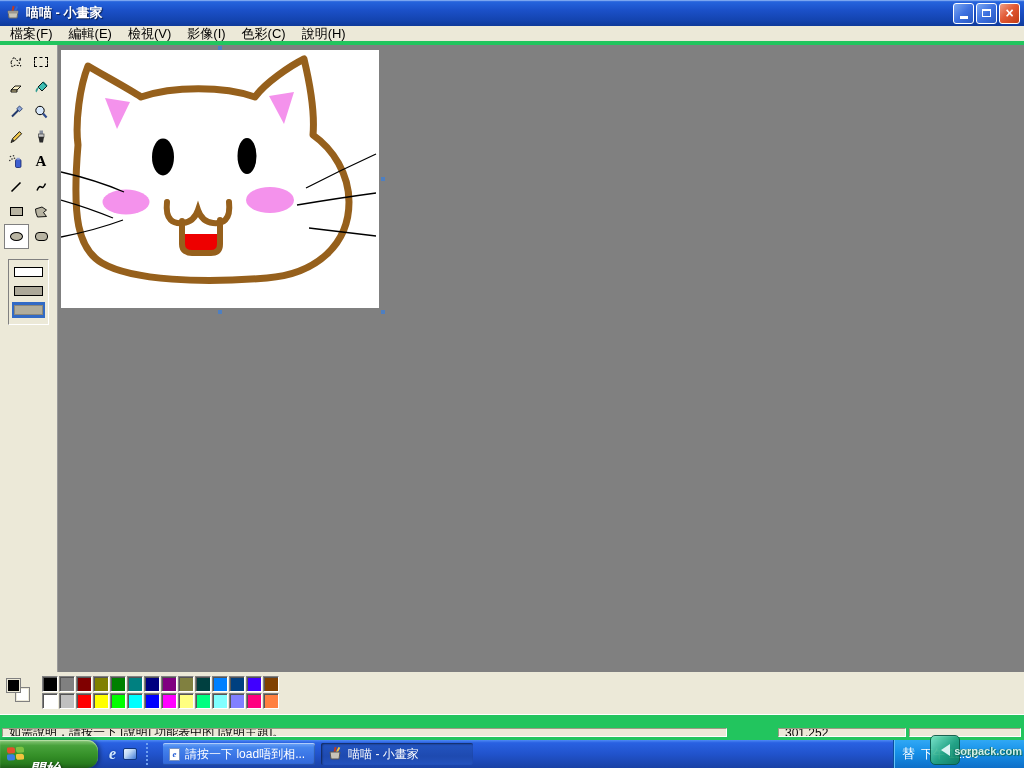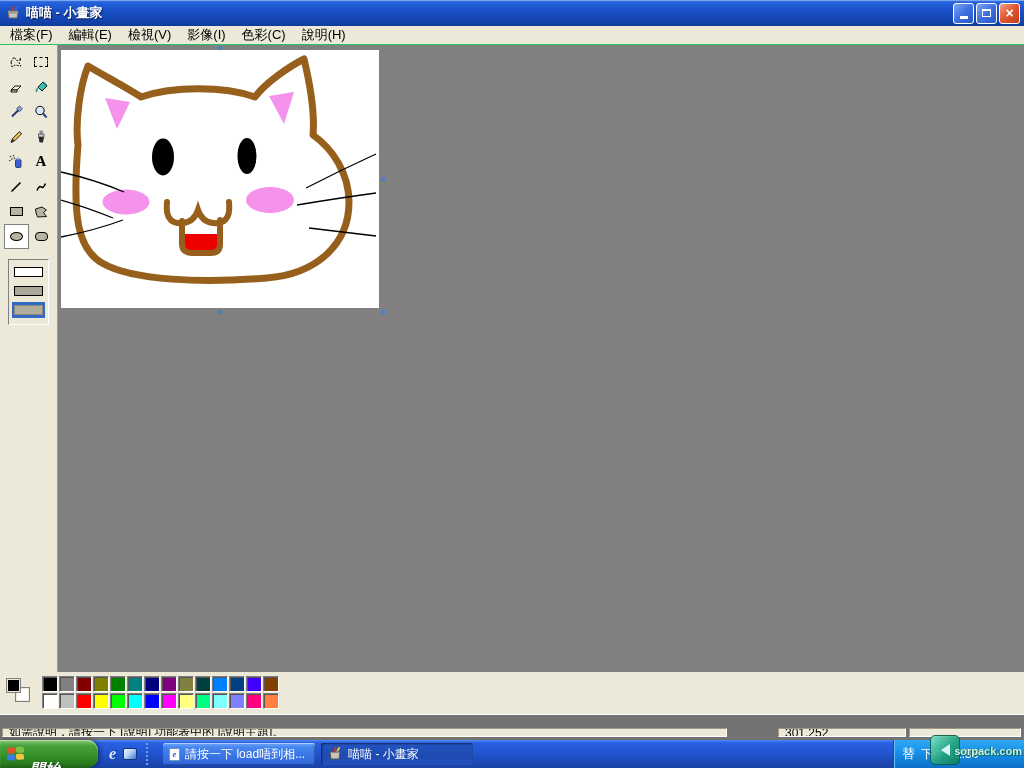--- a/index.html
+++ b/index.html
@@ -18,21 +18,21 @@
   .tb-btn { width:21px; height:21px; border-radius:3px; border:1px solid #fff;
     display:flex; align-items:center; justify-content:center; position:relative;
     background:linear-gradient(135deg,#7CA8F2 0%,#3E71E0 50%,#2858C2 100%); }
   .tb-btn.close { background:linear-gradient(135deg,#F0A088 0%,#E25A35 45%,#C33C13 100%); }
   .glyph-min { width:8px; height:3px; background:#fff; margin-top:9px; }
   .glyph-restore { width:9px; height:8px; border:1px solid #fff; border-top-width:2px; background:transparent; }
   .tb-btn.close span { color:#fff; font-weight:bold; font-size:14px; line-height:1; }
 
   
   .menubar { height:19px; flex:0 0 19px; background:#ECE9D8; display:flex; align-items:center;
-    padding-left:2px; border-bottom:1px solid #22c55e; }
+    padding-left:2px; border-bottom:4px solid #22c55e; }
   .menu-item { padding:1px 8px; color:#000; font-size:13px; cursor:default; white-space:nowrap; }
 
   
   .main { flex:1 1 auto; display:flex; min-height:0; }
   .toolbox { width:57px; flex:0 0 57px; background:#ECE9D8; padding-top:4px; }
   .tools { display:grid; grid-template-columns:25px 25px; justify-content:center; gap:0; }
   .tool { width:25px; height:25px; display:flex; align-items:center; justify-content:center;
     border:1px solid transparent; }
   .tool.sel { background:#FFFFFF; border:1px solid #808080; box-shadow:inset -1px -1px 0 #fff; }
   .tool svg { display:block; }
@@ -65,21 +65,21 @@
     padding:4px 0 0 4px; }
   .indicator { width:32px; height:32px; position:relative; flex:0 0 32px; }
   .fgbox, .bgbox { position:absolute; width:15px; height:15px; border:1px solid #808080;
     box-shadow:inset 0 0 0 1px #ECE9D8; }
   .fgbox { left:2px; top:2px; z-index:2; }
   .bgbox { left:11px; top:11px; z-index:1; }
   .swatches { margin-left:6px; display:grid; grid-template-columns:repeat(14,16px); grid-auto-rows:16px; gap:1px; }
   .swatch { border:1px solid; border-color:#808080 #FFF #FFF #808080; box-shadow:inset 1px 1px 0 #555; }
 
   
-  .statusbar { height:26px; flex:0 0 26px; background:#737373; display:flex; gap:3px;
+  .statusbar { height:26px; flex:0 0 26px; background:#22c55e; display:flex; gap:3px;
     padding:13px 3px 3px 2px; align-items:stretch; border-top:1px solid #fff; }
   .panel { border:1px solid; border-color:#9D9A84 #FFFFFF #FFFFFF #9D9A84; background:#ECE9D8;
     font-size:12px; color:#000; display:flex; align-items:center; padding:0 6px; white-space:nowrap; overflow:hidden; }
   .panel.help { flex:1 1 auto; }
   .panel.coords { flex:0 0 128px;margin-left:48px; }
   .panel.spare { flex:0 0 112px; }
 
   
   .taskbar { height:28px; flex:0 0 28px; display:flex; align-items:center; position:relative;
     background:linear-gradient(180deg,#4E8AF5 0%,#2961E2 10%,#2153CC 50%,#1941A5 100%); }

